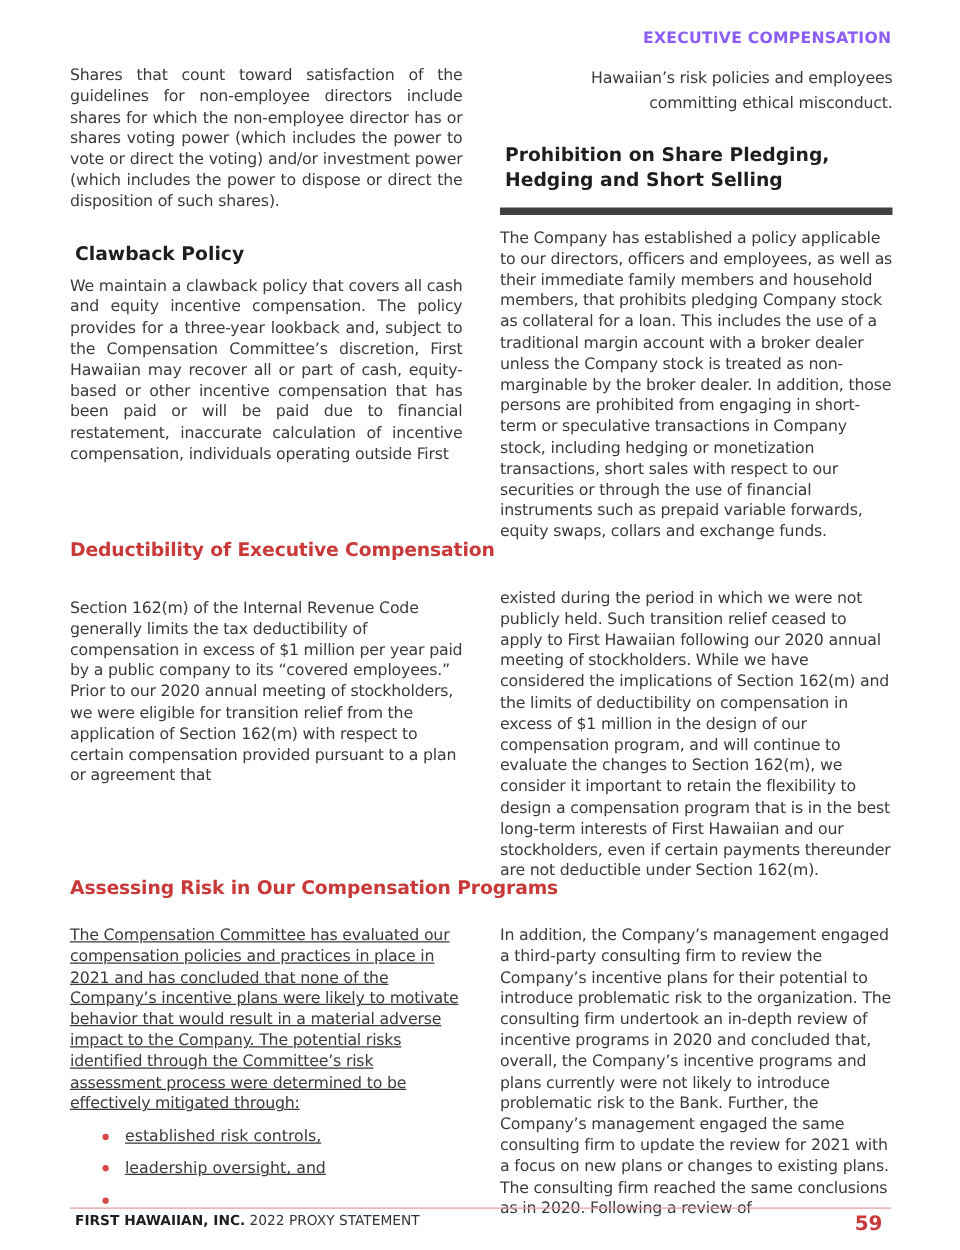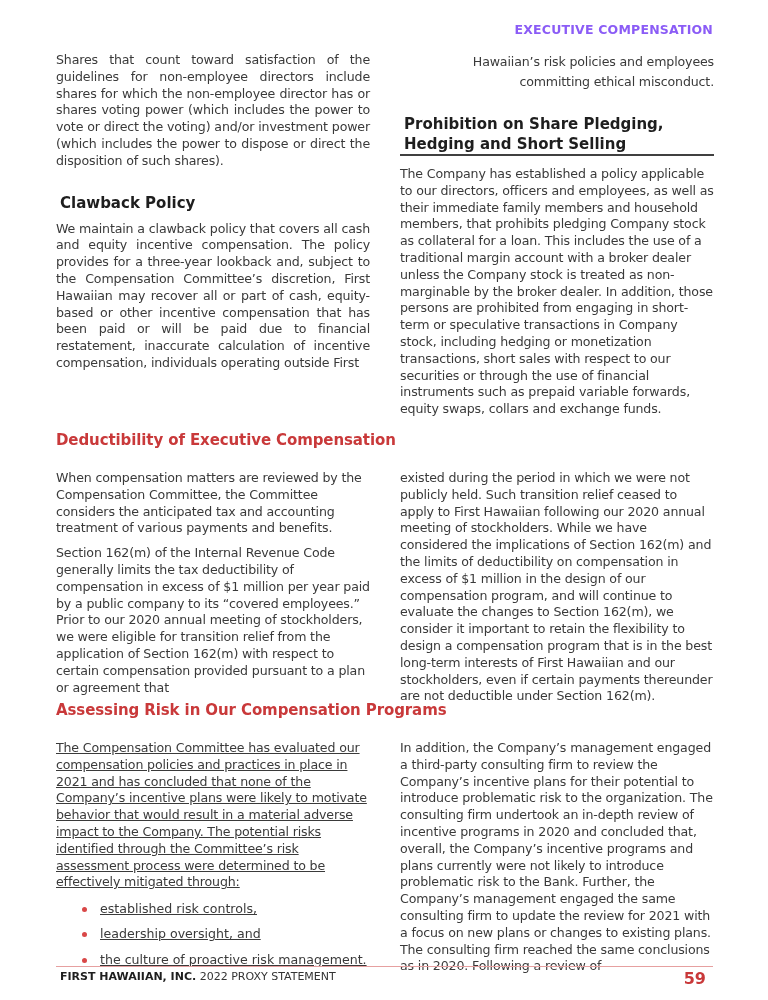--- a/index.html
+++ b/index.html
@@ -14,21 +14,21 @@
   }
   .col { position: absolute; width: 314px; }
   p {
     margin: 0; font-size: 12.6px; line-height: 16.8px; color: #3a3a3a;
     letter-spacing: -0.15px;
   }
   .just { text-align: justify; }
   .sub-h {
     font-weight: bold; font-size: 15px; line-height: 20px; color: #1e1e1e; margin: 0 0 0 4px;
   }
-  .sub-h-rule { border-bottom: 2px solid #404040; padding-bottom: 0; }
+  .sub-h-rule { border-bottom: 6px solid #404040; padding-bottom: 12px; }
   .main-h {
     position: absolute; left: 56px; font-weight: bold; font-size: 15px; color: #c9393a; margin: 0;
     letter-spacing: -0.1px;
   }
   ul.bullets { list-style: none; margin: 10px 0 0 0; padding: 0 0 0 26px; }
   ul.bullets li {
     position: relative; font-size: 12.6px; line-height: 16.8px; margin-bottom: 8.5px; padding-left: 18px;
     color: #3a3a3a;
   }
   ul.bullets li .dot {
@@ -59,34 +59,33 @@
 <div class="col" style="left:400px; top:52px;">
   <p style="line-height:20px;text-align:right;">Hawaiian’s risk policies and employees committing ethical misconduct.</p>
   <div class="sub-h-rule" style="margin-top:22px;">
     <h3 class="sub-h">Prohibition on Share Pledging, Hedging and Short Selling</h3>
   </div>
   <p style="margin-top:10px;">The Company has established a policy applicable to our directors, officers and employees, as well as their immediate family members and household members, that prohibits pledging Company stock as collateral for a loan. This includes the use of a traditional margin account with a broker dealer unless the Company stock is treated as non-marginable by the broker dealer. In addition, those persons are prohibited from engaging in short-term or speculative transactions in Company stock, including hedging or monetization transactions, short sales with respect to our securities or through the use of financial instruments such as prepaid variable forwards, equity swaps, collars and exchange funds.</p>
 </div>
 
 <h2 class="main-h" style="top:431px;">Deductibility of Executive Compensation</h2>
 <div class="col" style="left:56px; top:470px;">
-  <p>When compensation matters are reviewed by the Compensation Committee, the Committee considers the anticipated tax and accounting treatment of various payments and benefits.</p>
   <p style="margin-top:8px;">Section 162(m) of the Internal Revenue Code generally limits the tax deductibility of compensation in excess of $1 million per year paid by a public company to its “covered employees.” Prior to our 2020 annual meeting of stockholders, we were eligible for transition relief from the application of Section 162(m) with respect to certain compensation provided pursuant to a plan or agreement that</p>
 </div>
 <div class="col" style="left:400px; top:470px;">
   <p>existed during the period in which we were not publicly held. Such transition relief ceased to apply to First Hawaiian following our 2020 annual meeting of stockholders. While we have considered the implications of Section 162(m) and the limits of deductibility on compensation in excess of $1 million in the design of our compensation program, and will continue to evaluate the changes to Section 162(m), we consider it important to retain the flexibility to design a compensation program that is in the best long-term interests of First Hawaiian and our stockholders, even if certain payments thereunder are not deductible under Section 162(m).</p>
 </div>
 
 <h2 class="main-h" style="top:701px;">Assessing Risk in Our Compensation Programs</h2>
 <div class="col" style="left:56px; top:740px;text-decoration:underline;">
   <p>The Compensation Committee has evaluated our compensation policies and practices in place in 2021 and has concluded that none of the Company’s incentive plans were likely to motivate behavior that would result in a material adverse impact to the Company. The potential risks identified through the Committee’s risk assessment process were determined to be effectively mitigated through:</p>
   <ul class="bullets">
     <li><span class="dot"></span><span>established risk controls,</span></li>
     <li><span class="dot"></span><span>leadership oversight, and</span></li>
-    <li><span class="dot"></span><span>the culture of proactive risk management.</span></li>
+    <li><span class="dot"></span></li>
   </ul>
 </div>
 <div class="col" style="left:400px; top:740px;">
   <p>In addition, the Company’s management engaged a third-party consulting firm to review the Company’s incentive plans for their potential to introduce problematic risk to the organization. The consulting firm undertook an in-depth review of incentive programs in 2020 and concluded that, overall, the Company’s incentive programs and plans currently were not likely to introduce problematic risk to the Bank. Further, the Company’s management engaged the same consulting firm to update the review for 2021 with a focus on new plans or changes to existing plans. The consulting firm reached the same conclusions as in 2020. Following a review of</p>
 </div>
 
 <div class="footer-rule"></div>
 <div class="footer-left">
   <b>FIRST HAWAIIAN, INC.</b>
   <span>2022 PROXY STATEMENT</span>

